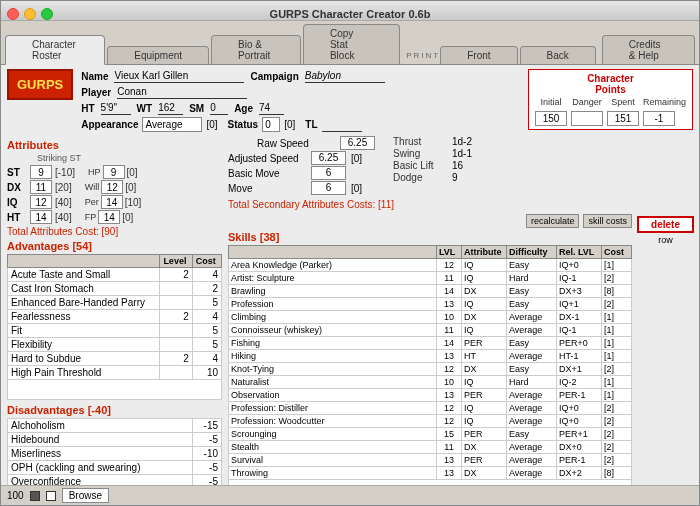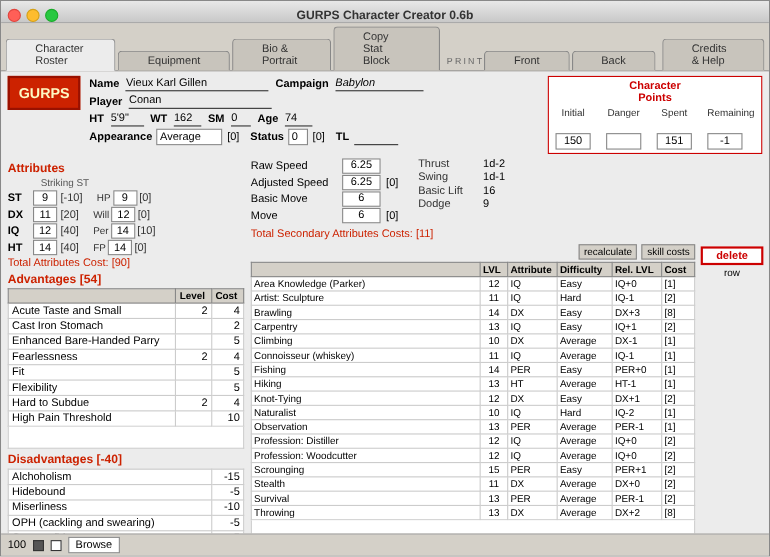--- a/index.html
+++ b/index.html
@@ -76,21 +76,21 @@
     }
     
     .header-section {
       display: flex;
       align-items: flex-start;
       gap: 8px;
       margin-bottom: 4px;
     }
     .gurps-logo {
       background: #cc2200;
-      color: #fef9c3;
+      color: #fde047;
       font-weight: bold;
       font-size: 13px;
       padding: 6px 8px;
       border: 2px solid #991100;
       min-width: 60px;
       text-align: center;
     }
     .char-info { flex: 1; }
     .char-info-row { display: flex; align-items: center; gap: 6px; margin-bottom: 2px; }
     .label-text { font-weight: bold; font-size: 10px; }
@@ -115,21 +115,21 @@
     }
     .char-points-title {
       color: #cc0000;
       font-weight: bold;
       font-size: 10px;
       text-align: center;
     }
     .points-grid {
       display: grid;
       grid-template-columns: repeat(4, auto);
-      gap: 14px;
+      gap: 4px;
       align-items: center;
     }
     .points-col-header {
       font-size: 9px;
       text-align: center;
       color: #333;
     }
     .points-value {
       border: 1px solid #888;
       background: white;
@@ -519,21 +519,21 @@
                 <td class="cost-col">-5</td>
               </tr>
             </tbody>
         </table>
       </div>
 
       <div class="middle-col">
 
         <div style="display:flex;gap:8px;margin-bottom:4px;">
           <div>
-            <div class="sec-row" style="margin-bottom:1px;">
+            <div class="sec-row" style="margin-bottom:1px;margin-left:29px;">
               <span class="sec-label">Raw Speed</span>
               <span class="sec-val">6.25</span>
             </div>
             <div class="sec-row" style="margin-bottom:1px;">
               <span class="sec-label">Adjusted Speed</span>
               <span class="sec-val">6.25</span>
               <span style="font-size:10px;margin-left:2px;">[0]</span>
             </div>
             <div class="sec-row" style="margin-bottom:1px;">
               <span class="sec-label">Basic Move</span>
@@ -567,20 +567,21 @@
         <div class="total-row">
           <span>Total Secondary Attributes Costs:</span>
           <span>[11]</span>
         </div>
 
         <div style="display:flex;gap:4px;justify-content:flex-end;margin:2px 0;">
           <button class="recalc-btn">recalculate</button>
           <button class="recalc-btn">skill costs</button>
         </div>
 
+        <div class="section-title">Skills [38]</div>
         <table class="skills-table">
           <thead>
             <tr>
               <th style="min-width:110px;"> </th>
               <th style="width:25px;">LVL</th>
               <th style="width:45px;">Attribute</th>
               <th style="width:50px;">Difficulty</th>
               <th style="width:45px;">Rel. LVL</th>
               <th style="width:30px;">Cost</th>
             </tr>
@@ -604,21 +605,21 @@
               </tr>
               <tr>
                 <td>Brawling</td>
                 <td style="text-align:center">14</td>
                 <td>DX</td>
                 <td>Easy</td>
                 <td>DX+3</td>
                 <td>[8]</td>
               </tr>
               <tr>
-                <td>Carpentry</td>
+                <td>Profession</td>
                 <td style="text-align:center">13</td>
                 <td>IQ</td>
                 <td>Easy</td>
                 <td>IQ+1</td>
                 <td>[2]</td>
               </tr>
               <tr>
                 <td>Climbing</td>
                 <td style="text-align:center">10</td>
                 <td>DX</td>

